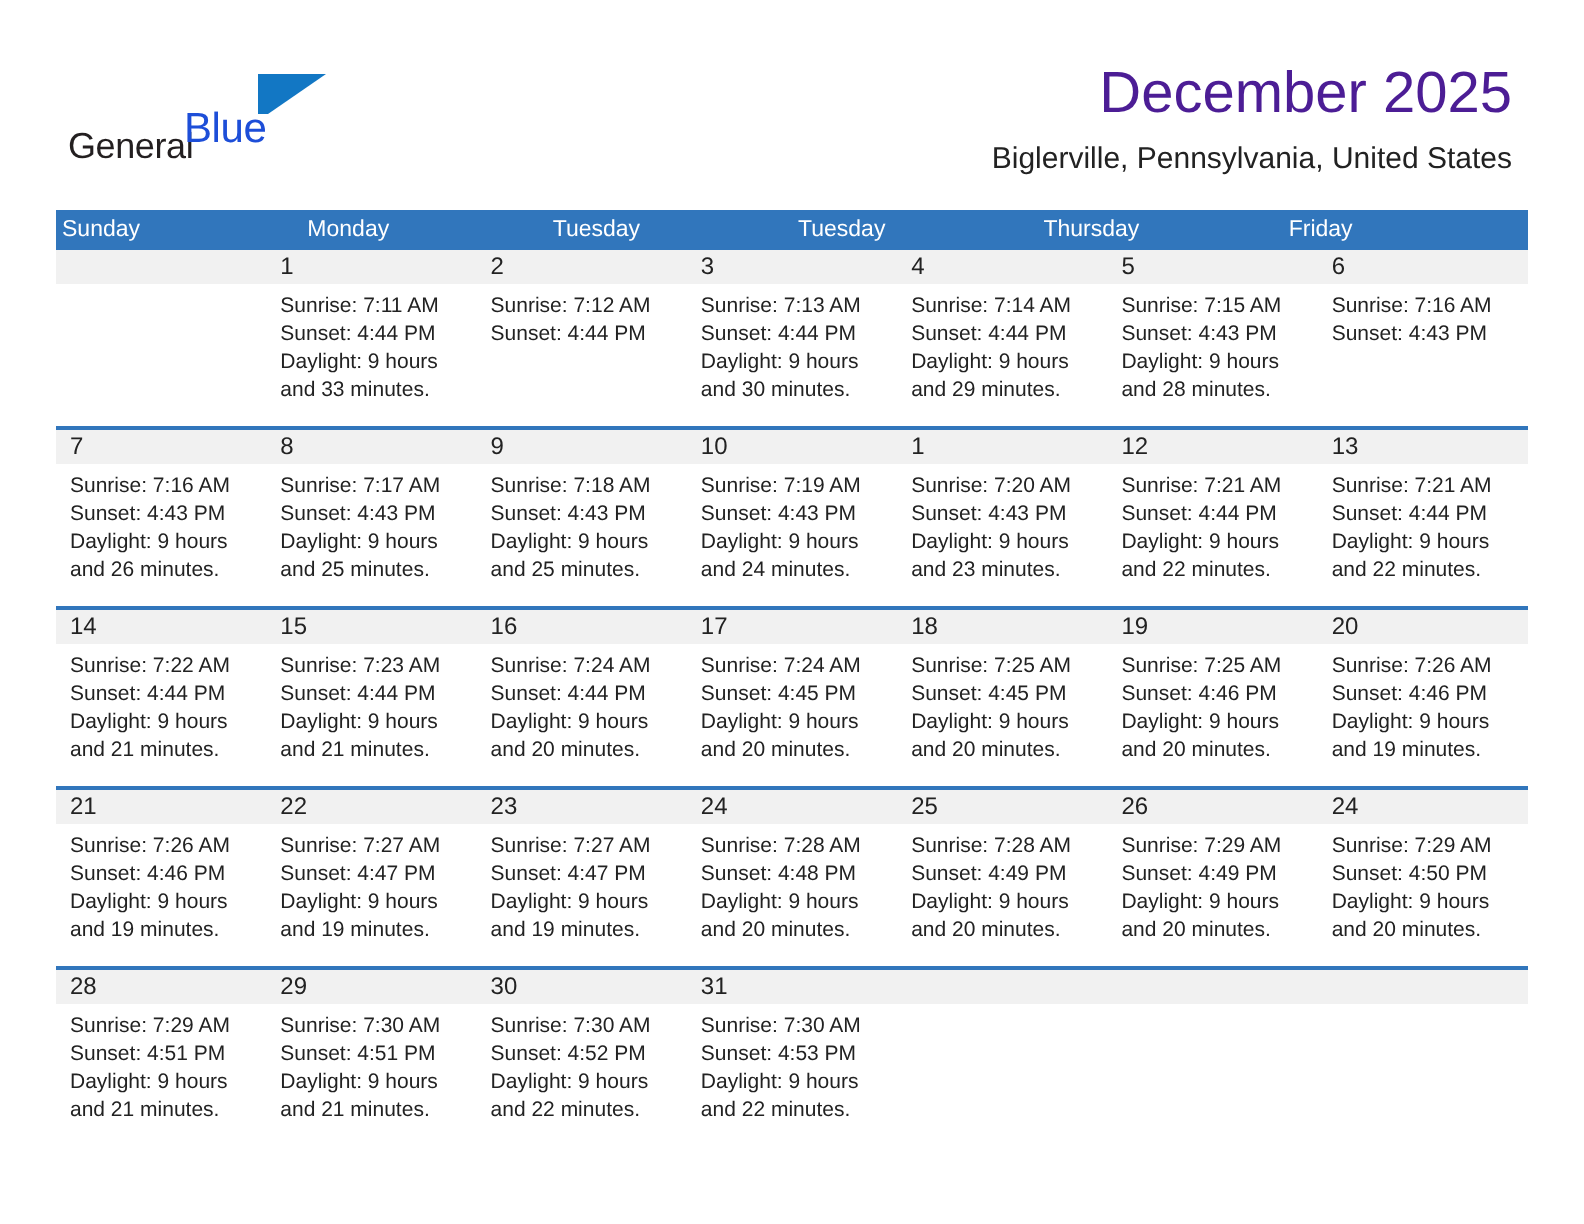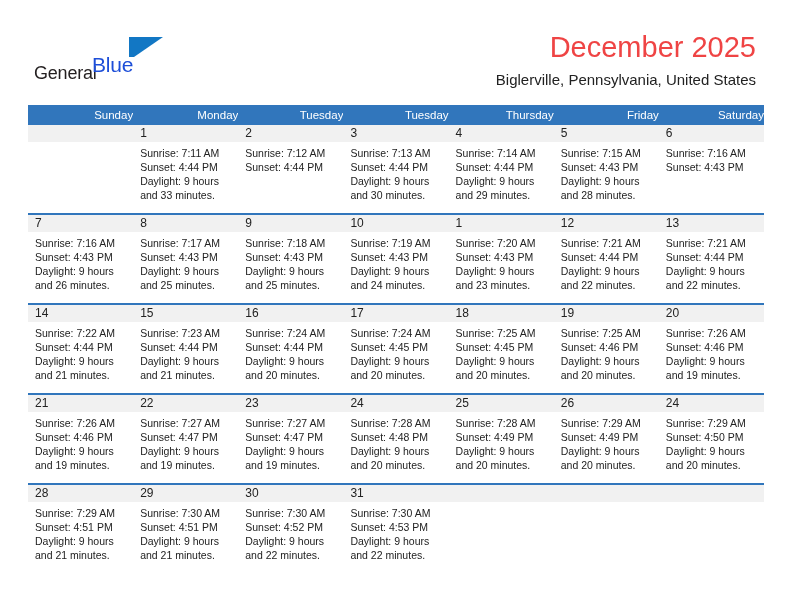--- a/index.html
+++ b/index.html
@@ -80,21 +80,21 @@
   .title-block {
     position: absolute;
     right: 36px;
     top: 30px;
     text-align: right;
   }
   .cal-title {
     font-size: 29px;
     line-height: 34px;
     font-weight: normal;
-    color: #ef4444;
+    color: #4c1d95;
     margin: 0;
     white-space: nowrap;
   }
   .cal-subtitle {
     font-size: 15px;
     line-height: 20px;
     color: #222222;
     margin: 6px 0 15px 0;
     white-space: nowrap;
   }
@@ -113,21 +113,20 @@
   }
   .weekday-cell {
     flex: 1 1 0;
     color: #ffffff;
     font-size: 11.5px;
     line-height: 20px;
     padding-left: 3px;
     box-sizing: border-box;
     white-space: nowrap;
     overflow: hidden;
-    text-align: right;
   }
 
   .week-row {
     border-top: 2px solid #3176bc;
   }
   .week-row:first-of-type {
     border-top: none;
   }
   .week-inner {
     display: flex;
@@ -188,21 +187,20 @@
   </div>
 
   <div class="calendar">
     <div class="weekday-header" id="weekday-header">
         <div class="weekday-cell">Sunday</div>
         <div class="weekday-cell">Monday</div>
         <div class="weekday-cell">Tuesday</div>
         <div class="weekday-cell">Tuesday</div>
         <div class="weekday-cell">Thursday</div>
         <div class="weekday-cell">Friday</div>
-        <div class="weekday-cell">Saturday</div>
       </div>
     <div id="calendar-body">
         <div class="week-row">
           <div class="week-inner">
             <div class="day-cell empty">
               <div class="day-number"></div>
             </div>
             <div class="day-cell">
               <div class="day-number">1</div>
               <div class="day-body">

